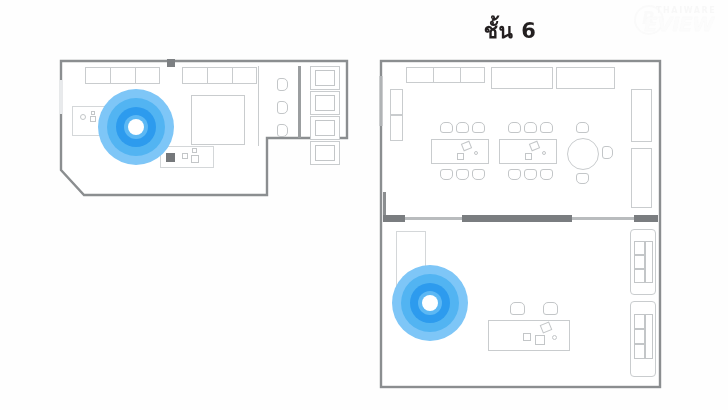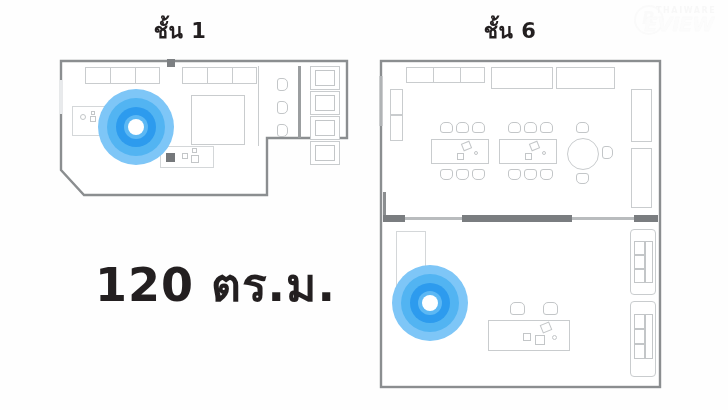--- a/index.html
+++ b/index.html
@@ -99,24 +99,22 @@
 <div id="stage">
 
   <div id="watermark">
     <div class="wm-r">
       <span>R</span>
     </div>
     <div class="wm-top">THAIWARE</div>
     <div class="wm-big">EVIEW</div>
   </div>
 
-  <div class="f-title" id="title-f1">ชั้น 1</div>
   <div class="f-title" id="title-f2">ชั้น 6</div>
 
-  <div class="area-label">120 ตร.ม.</div>
 
   <div class="plan" id="plan1" style="left:58px;top:58px;width:292px;height:140px;">
 
     <svg width="292" height="140" style="position:absolute;left:0;top:0;">
       <polygon points="3,3 289,3 289,80 209,80 209,137 26,137 3,112" fill="#ffffff" stroke="#8b8e90" stroke-width="2.4"></polygon>
 
       <line x1="3" y1="22" x2="3" y2="56" stroke="#e8eaec" stroke-width="3"></line>
     </svg>
 
     <div class="furn" style="left:27px;top:9px;width:75px;height:17px;"></div>

